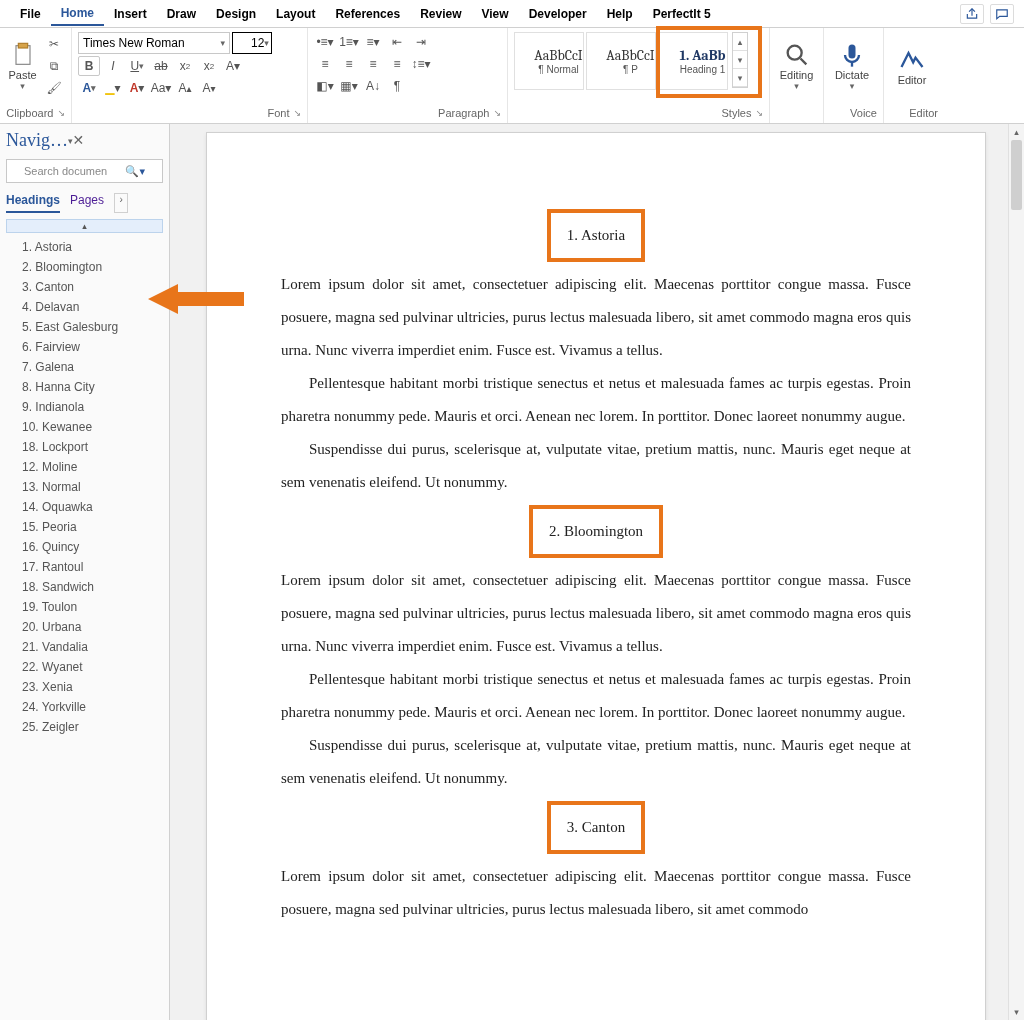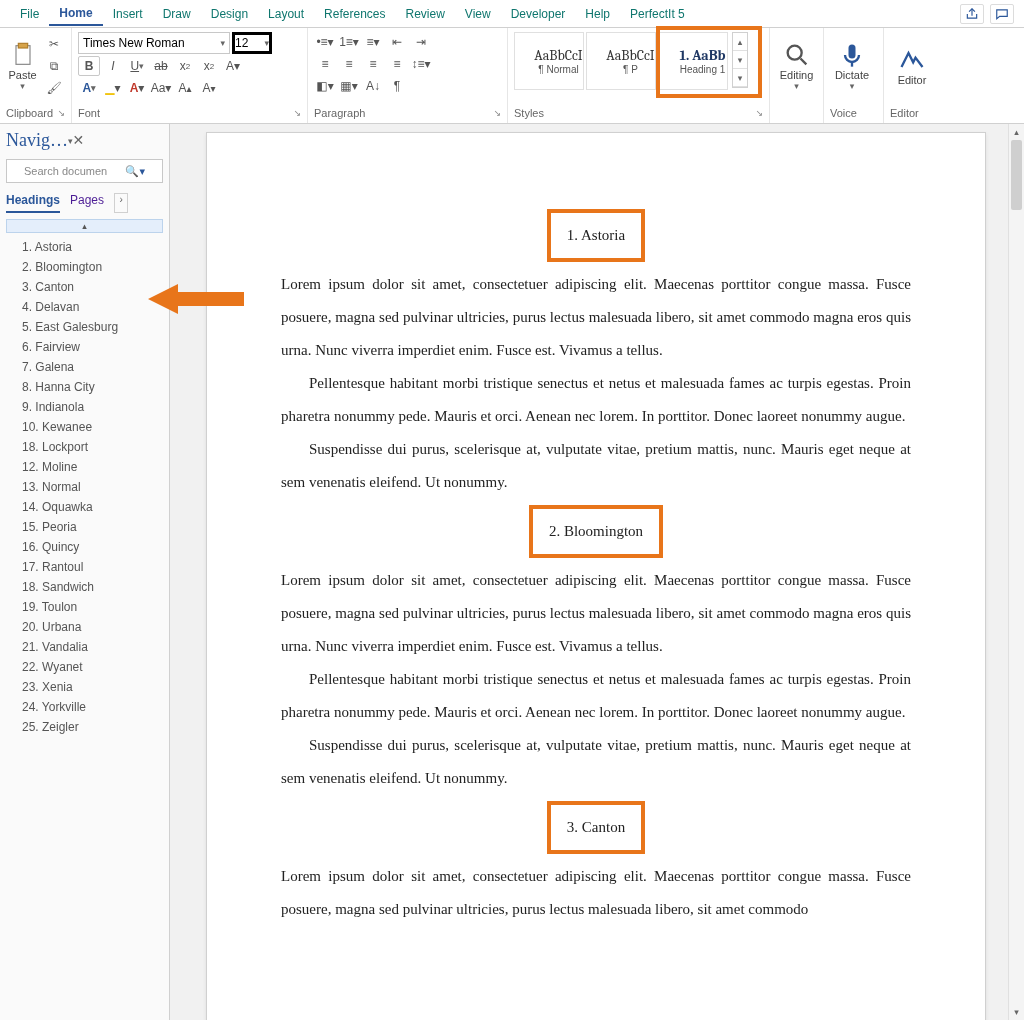--- a/index.html
+++ b/index.html
@@ -1,39 +1,39 @@
 <!DOCTYPE html>
 <html><head>
 <meta charset="utf-8">
 <style>
 * { box-sizing: border-box; margin: 0; padding: 0; }
 body { font-family: "Segoe UI", Arial, sans-serif; font-size: 12px; background: #fff; width: 1024px; height: 1020px; overflow: hidden; position: relative; }
 
 
 .tabs { display: flex; align-items: center; height: 28px; padding: 0 10px; border-bottom: 1px solid #d0d0d0; }
-.tab { padding: 4px 10px; color: #0f766e; cursor: pointer; }
+.tab { padding: 4px 10px; color: #000000; cursor: pointer; font-weight: bold; }
 .tab.active { color: #2b579a; border-bottom: 2px solid #2b579a; font-weight: 600; }
 .tabs .spacer { flex: 1; }
 .tabs .icon-btn { width: 24px; height: 20px; display: flex; align-items: center; justify-content: center; border: 1px solid #dcdcdc; border-radius: 2px; margin-left: 6px; color: #2b579a; }
 
 .ribbon { display: flex; height: 96px; border-bottom: 1px solid #d0d0d0; background: #fff; }
 .group { display: flex; flex-direction: column; padding: 4px 6px; border-right: 1px solid #e6e6e6; position: relative; }
 .group-body { flex: 1; display: flex; align-items: flex-start; gap: 4px; }
-.group-label { font-size: 11px; color: #666; text-align: center; padding-top: 2px; display: flex; justify-content: space-between; align-items: center; gap: 4px; }
+.group-label { font-size: 11px; color: #666; text-align: center; padding-top: 2px; display: flex; justify-content: flex-end; align-items: center; gap: 4px; }
 .launcher { font-size: 9px; color: #888; }
 
 .btn-lg { display: flex; flex-direction: column; align-items: center; justify-content: center; width: 44px; height: 68px; font-size: 11px; color: #444; }
 .btn-lg svg { width: 28px; height: 28px; }
 .btn-sm { width: 22px; height: 20px; display: flex; align-items: center; justify-content: center; color: #555; border-radius: 2px; }
 
 .col { display: flex; flex-direction: column; gap: 2px; }
 .row { display: flex; align-items: center; gap: 2px; }
 
 .font-name { width: 152px; height: 22px; border: 1px solid #c8c8c8; padding: 0 4px; font-size: 12px; display: flex; align-items: center; justify-content: space-between; }
-.font-size { width: 40px; height: 22px; border: 3px solid #000000; padding: 0 0; font-size: 12px; display: flex; align-items: center; justify-content: space-between; }
+.font-size { width: 40px; height: 22px; border: 1px solid #000000; padding: 0 18px; font-size: 12px; display: flex; align-items: center; justify-content: space-between; }
 .chev { font-size: 9px; color: #666; }
 
 .style-tile { width: 70px; height: 58px; border: 1px solid #e0e0e0; display: flex; flex-direction: column; align-items: center; justify-content: center; font-size: 10px; color: #555; padding-left: 19px; }
 .style-tile .preview { font-family: Cambria, "Times New Roman", serif; font-size: 14px; color: #333; }
 .style-tile .preview.heading { color: #1f3864; font-weight: 600; }
 .styles-tiles { display: flex; gap: 2px; }
 .styles-scroll { display: flex; flex-direction: column; width: 16px; border: 1px solid #d0d0d0; }
 .styles-scroll div { height: 18px; display: flex; align-items: center; justify-content: center; font-size: 9px; color: #666; border-bottom: 1px solid #e0e0e0; }
 
 .highlight-orange { position: absolute; border: 4px solid #e8751a; pointer-events: none; }

